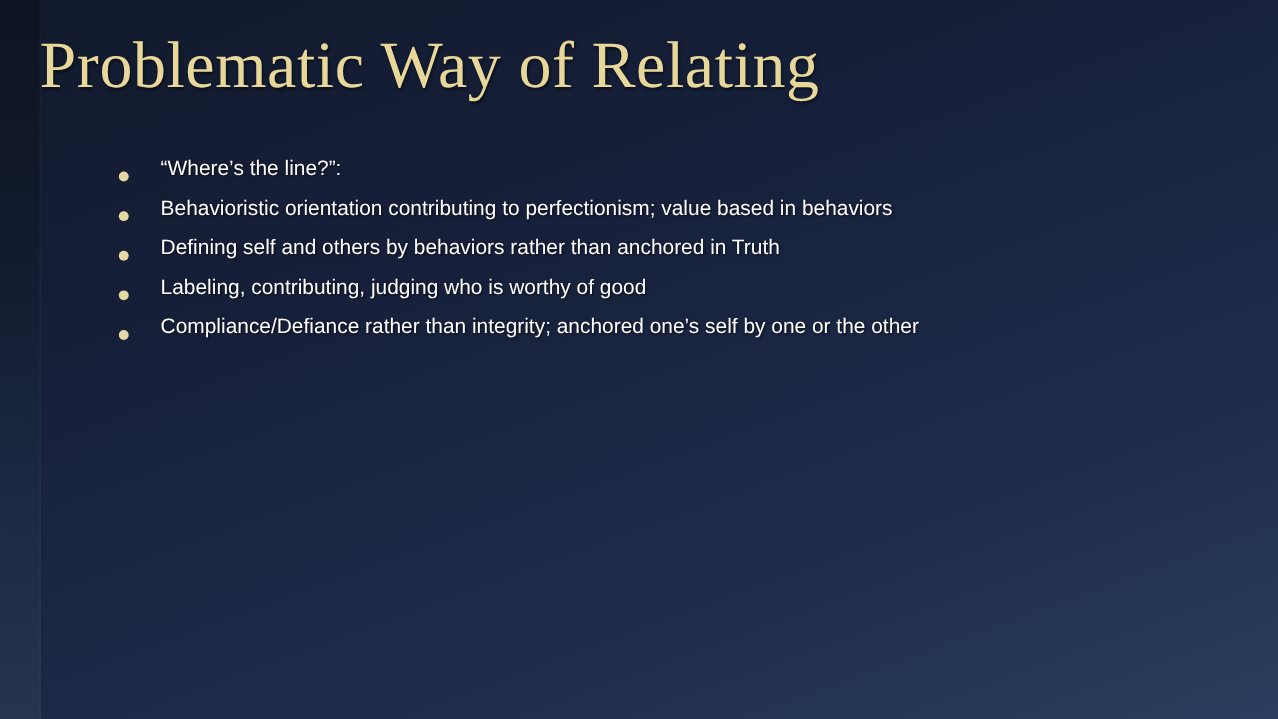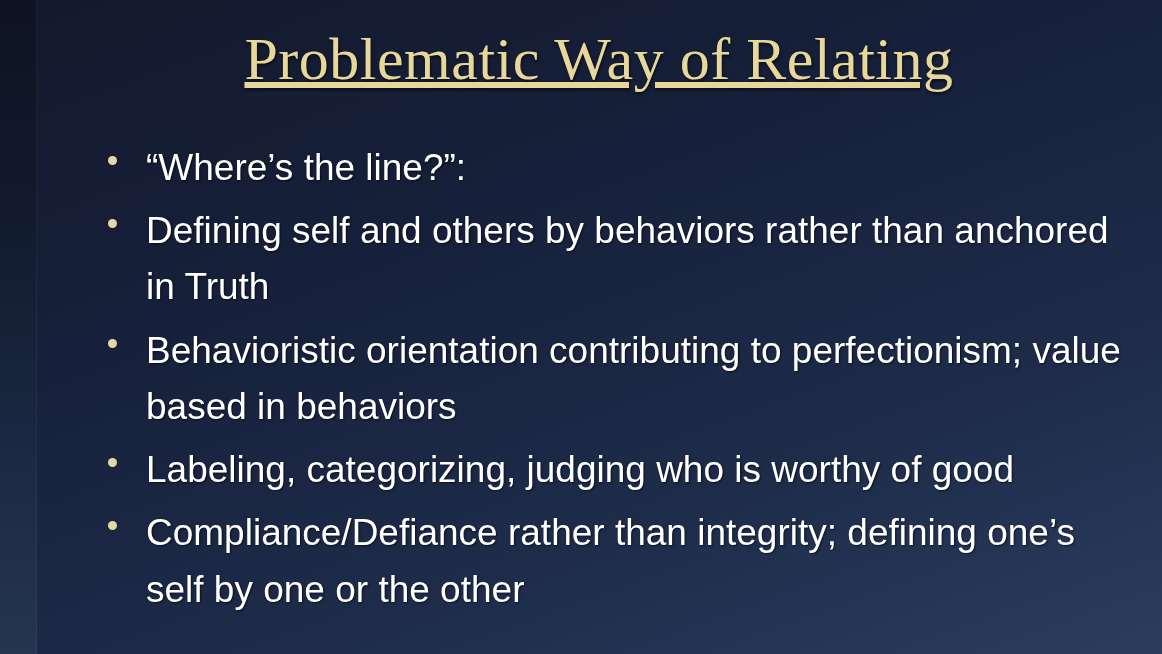--- a/index.html
+++ b/index.html
@@ -30,42 +30,41 @@
     left: 36px;
     top: 0;
     width: 1126px;
     height: 654px;
   }
   #title {
     position: absolute;
     left: 0;
     top: 28px;
     width: 1126px;
-    text-align: center;
+    text-align: left;
     font-family: "Liberation Serif", serif;
     font-size: 60px;
     line-height: 1.05;
     color: #e8d79a;
     letter-spacing: 0.5px;
     text-shadow: 1px 2px 3px rgba(0,0,0,0.55);
     white-space: nowrap;
-    text-decoration: underline;
   }
   #bullets {
     position: absolute;
     left: 32px;
     top: 140px;
     width: 1060px;
   }
   .bullet {
     position: relative;
     padding-left: 78px;
     margin-bottom: 7px;
     color: #ffffff;
-    font-size: 37px;
+    font-size: 19px;
     line-height: 1.52;
     text-shadow: 1px 1px 2px rgba(0,0,0,0.6);
   }
   .bullet .dot {
     position: absolute;
     left: 40px;
     top: 16px;
     width: 9px;
     height: 9px;
     border-radius: 50%;
@@ -90,33 +89,33 @@
 
       <div class="bullet">
         <span class="dot"></span>
         <span class="txt">“Where’s the line?”:</span>
       </div>
 
 
 
       <div class="bullet">
         <span class="dot"></span>
+        <span class="txt">Behavioristic orientation contributing to perfectionism; value based in behaviors</span>
+      </div>
+
+      <div class="bullet">
+        <span class="dot"></span>
         <span class="txt">Defining self and others by behaviors rather than anchored in Truth</span>
       </div>
 
       <div class="bullet">
         <span class="dot"></span>
-        <span class="txt">Behavioristic orientation contributing to perfectionism; value based in behaviors</span>
+        <span class="txt">Labeling, contributing, judging who is worthy of good</span>
       </div>
 
       <div class="bullet">
         <span class="dot"></span>
-        <span class="txt">Labeling, categorizing, judging who is worthy of good</span>
-      </div>
-
-      <div class="bullet">
-        <span class="dot"></span>
-        <span class="txt">Compliance/Defiance rather than integrity; defining one’s self by one or the other</span>
+        <span class="txt">Compliance/Defiance rather than integrity; anchored one’s self by one or the other</span>
       </div>
 
     </div>
   </div>
 </div>
 
 </body></html>

